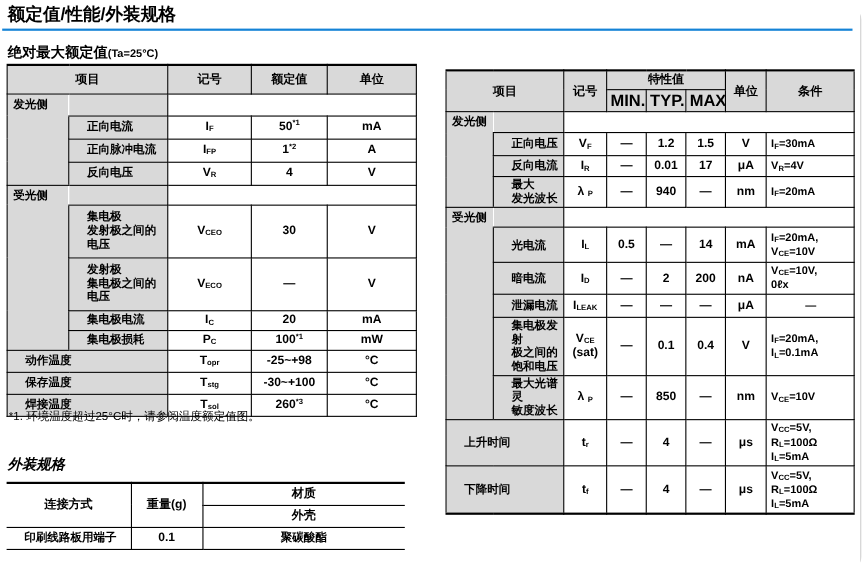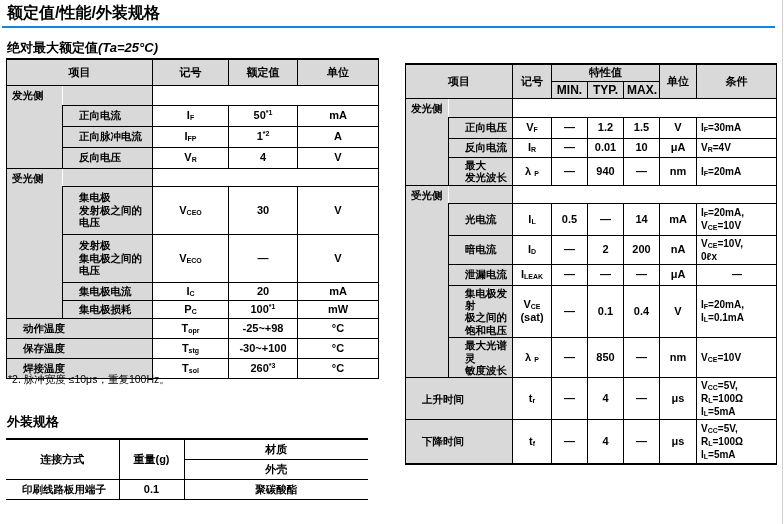--- a/index.html
+++ b/index.html
@@ -1,40 +1,40 @@
 <!DOCTYPE html>
 <html><head>
 <meta charset="utf-8">
 <style>
   html,body{margin:0;padding:0;background:#fff;}
   .page{position:relative;width:784px;height:524px;background:#fff;overflow:hidden;
-        font-family:"Liberation Sans","DejaVu Sans",sans-serif;color:#000;}
+        font-family:"Liberation Sans","DejaVu Sans",sans-serif;color:#000;border-radius:22px;}
   .page-right-border{position:absolute;top:0;right:1px;width:1px;height:524px;background:#cfcfcf;}
 
   .doc-title{position:absolute;left:7px;top:3px;font-size:16px;font-weight:bold;}
   .title-rule{position:absolute;left:2px;top:26px;width:773px;height:2px;background:#1583d6;}
 
   .sec-head{position:absolute;font-size:13px;font-weight:bold;white-space:nowrap;}
-  .sec-head .cond{font-size:13px;font-weight:bold;font-style:italic;}
+  .sec-head .cond{font-size:10px;font-weight:bold;}
 
   table{border-collapse:collapse;table-layout:fixed;position:absolute;}
   td{border:1px solid #000;font-size:10.5px;font-weight:bold;padding:1px 3px;
      vertical-align:middle;white-space:pre-line;line-height:1.18;overflow:hidden;}
   sub{font-size:7px;line-height:0;vertical-align:-1px;letter-spacing:0;}
   sup{font-size:7px;line-height:0;vertical-align:4px;}
 
   .tbl-abs{left:6px;top:58px;width:372px;border:1px solid #000;border-top:2px solid #000;}
   .tbl-elec{left:405px;top:63px;width:371px;border:1px solid #000;border-top:2px solid #000;border-bottom:2px solid #000;}
   .tbl-pkg{left:6px;top:438px;width:362px;border:none;border-top:2px solid #000;}
 
   .gray{background:#d9d9d9;}
   .c{text-align:center;}
   .l{text-align:left;padding-left:16px;}
   .hdr{text-align:center;font-size:11px;}
-  .small{font-size:12px;}
+  .small{font-size:15px;}
   .condc{font-size:10px;text-align:left;padding-left:4px;line-height:1.3;}
   .grp{vertical-align:top;text-align:left;padding:3px 2px 0 5px;border-right-style:none;}
   .grpfill{border-left-style:none;}
   .noL{border-left:none;}
   .noR{border-right:none;}
   .val{font-size:11px;}
 
   .r17{height:17px;}.r18{height:18px;}.r19{height:19px;}.r20{height:20px;}
   .r21{height:21px;}.r26{height:26px;}.r28{height:28px;}.r31{height:31px;margin-top:10px;}
   .r32{height:32px;}.r38{height:38px;}.r42{height:42px;}.r44{height:44px;}.r48{height:48px;}
@@ -139,24 +139,24 @@
     <tr class="r20">
       <td colspan="2" class="gray l">焊接温度</td>
       <td class="c val">T<sub>sol</sub></td>
       <td class="c val">260<sup>*3</sup></td>
       <td class="c val">°C</td>
     </tr>
   </tbody>
     </table>
 
   <div class="notes">
-    <div>*2. 脉冲宽度 ≤10μs，重复100Hz。</div>
+    <div>*1. 环境温度超过25°C时，请参阅温度额定值图。</div>
   </div>
 
-  <div class="sec-head" style="left:7px;top:413px;">外装规格</div>
+  <div class="sec-head" style="left:7px;top:413px;font-style:italic;">外装规格</div>
 
   <table class="tbl-pkg">
     <colgroup>
         <col style="width:113px">
         <col style="width:65px">
         <col style="width:184px">
       </colgroup>
     <tbody>
         <tr class="r20">
       <td rowspan="2" class="hdr noL">连接方式</td>
@@ -211,21 +211,21 @@
       <td class="c val">1.2</td>
       <td class="c val">1.5</td>
       <td class="c val">V</td>
       <td class="condc">I<sub>F</sub>=30mA</td>
     </tr>
     <tr class="r19">
       <td class="gray l">反向电流</td>
       <td class="c val">I<sub>R</sub></td>
       <td class="c val">—</td>
       <td class="c val">0.01</td>
-      <td class="c val">10</td>
+      <td class="c val">17</td>
       <td class="c val">μA</td>
       <td class="condc">V<sub>R</sub>=4V</td>
     </tr>
     <tr class="r28">
       <td class="gray l">最大
 发光波长</td>
       <td class="c val">λ <sub>P</sub></td>
       <td class="c val">—</td>
       <td class="c val">940</td>
       <td class="c val">—</td>

